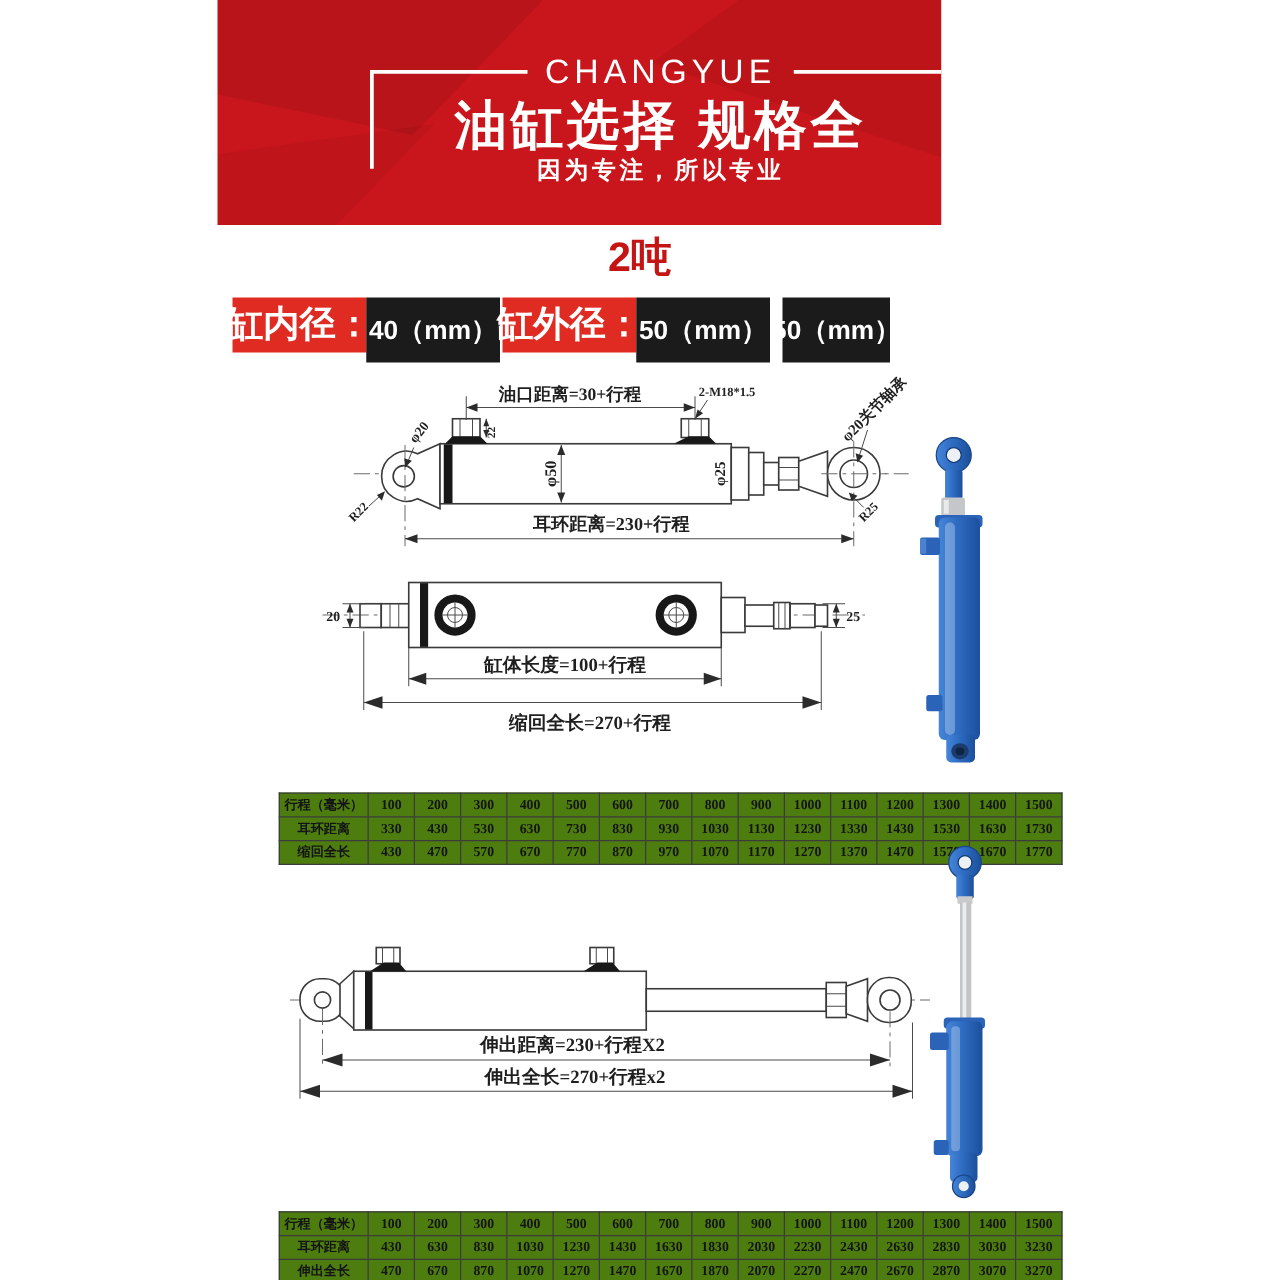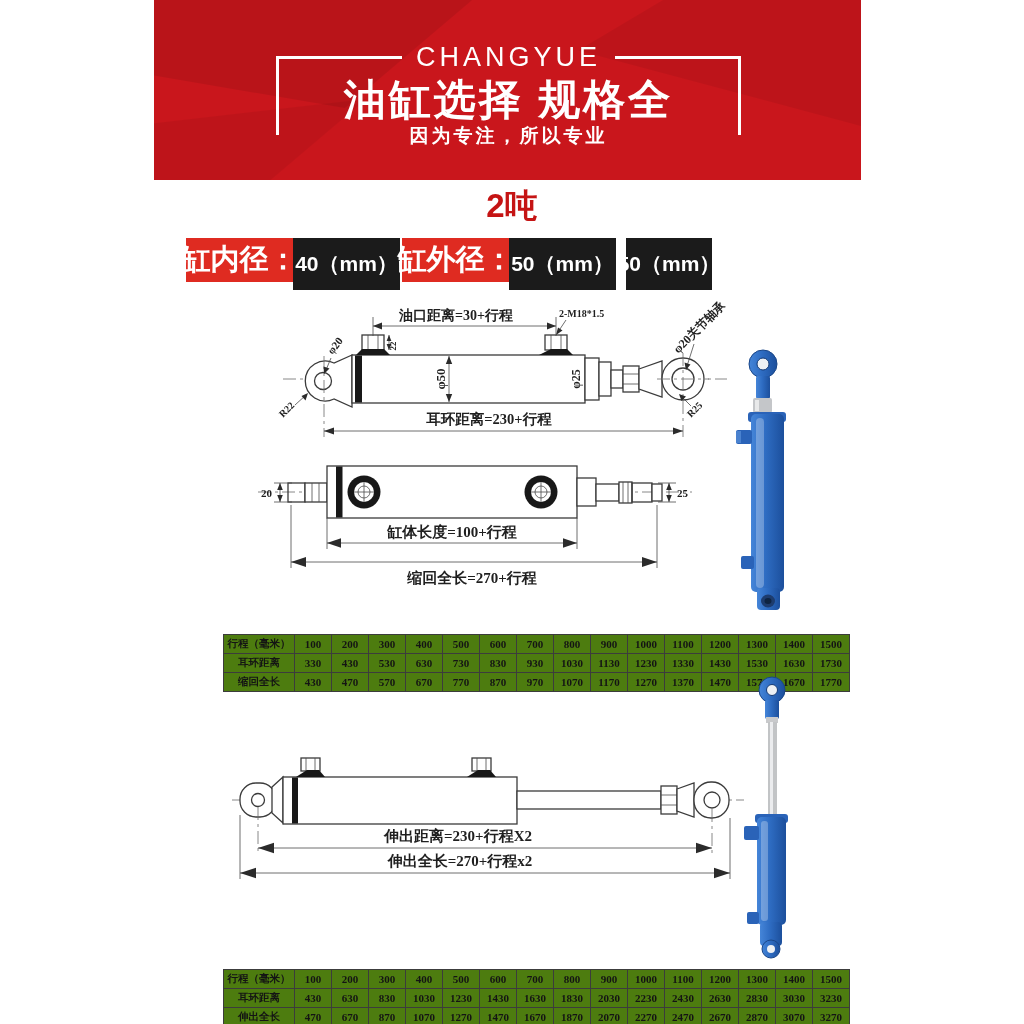--- a/index.html
+++ b/index.html
@@ -1,20 +1,20 @@
 <!DOCTYPE html>
 <html><head>
 <meta charset="utf-8">
 <style>
   html,body{margin:0;padding:0;background:#fff;}
   body{width:1024px;height:1024px;position:relative;font-family:"Liberation Sans",sans-serif;overflow:hidden;}
   .page{position:absolute;inset:0;background:#ffffff;}
 
   
-  .banner{position:absolute;left:154px;top:0;width:707px;height:180px;background:#c9161c;overflow:hidden;}
+  .banner{position:absolute;left:174px;top:0;width:579px;height:180px;background:#c9161c;overflow:hidden;}
   .deco{position:absolute;inset:0;}
   .deco .d1{position:absolute;left:0;top:0;width:45%;height:60%;background:rgba(0,0,0,0.08);clip-path:polygon(0 0,100% 0,60% 100%,0 70%);}
   .deco .d2{position:absolute;right:0;top:0;width:40%;height:70%;background:rgba(0,0,0,0.06);clip-path:polygon(30% 0,100% 0,100% 100%,0 40%);}
   .deco .d3{position:absolute;left:0;bottom:0;width:30%;height:45%;background:rgba(0,0,0,0.05);clip-path:polygon(0 30%,100% 0,55% 100%,0 100%);}
   .frame{position:absolute;left:122px;top:46px;width:465px;height:100px;}
   .frame .vline{position:absolute;top:10px;bottom:11px;width:3px;background:#ffffff;}
   .frame .vline.l{left:0;} .frame .vline.r{right:0;}
   .frame-row{position:absolute;left:0;right:0;display:flex;align-items:center;}
   .frame-top{top:0;height:22px;}
   .frame-bot{bottom:0;height:23px;flex-direction:column;}

